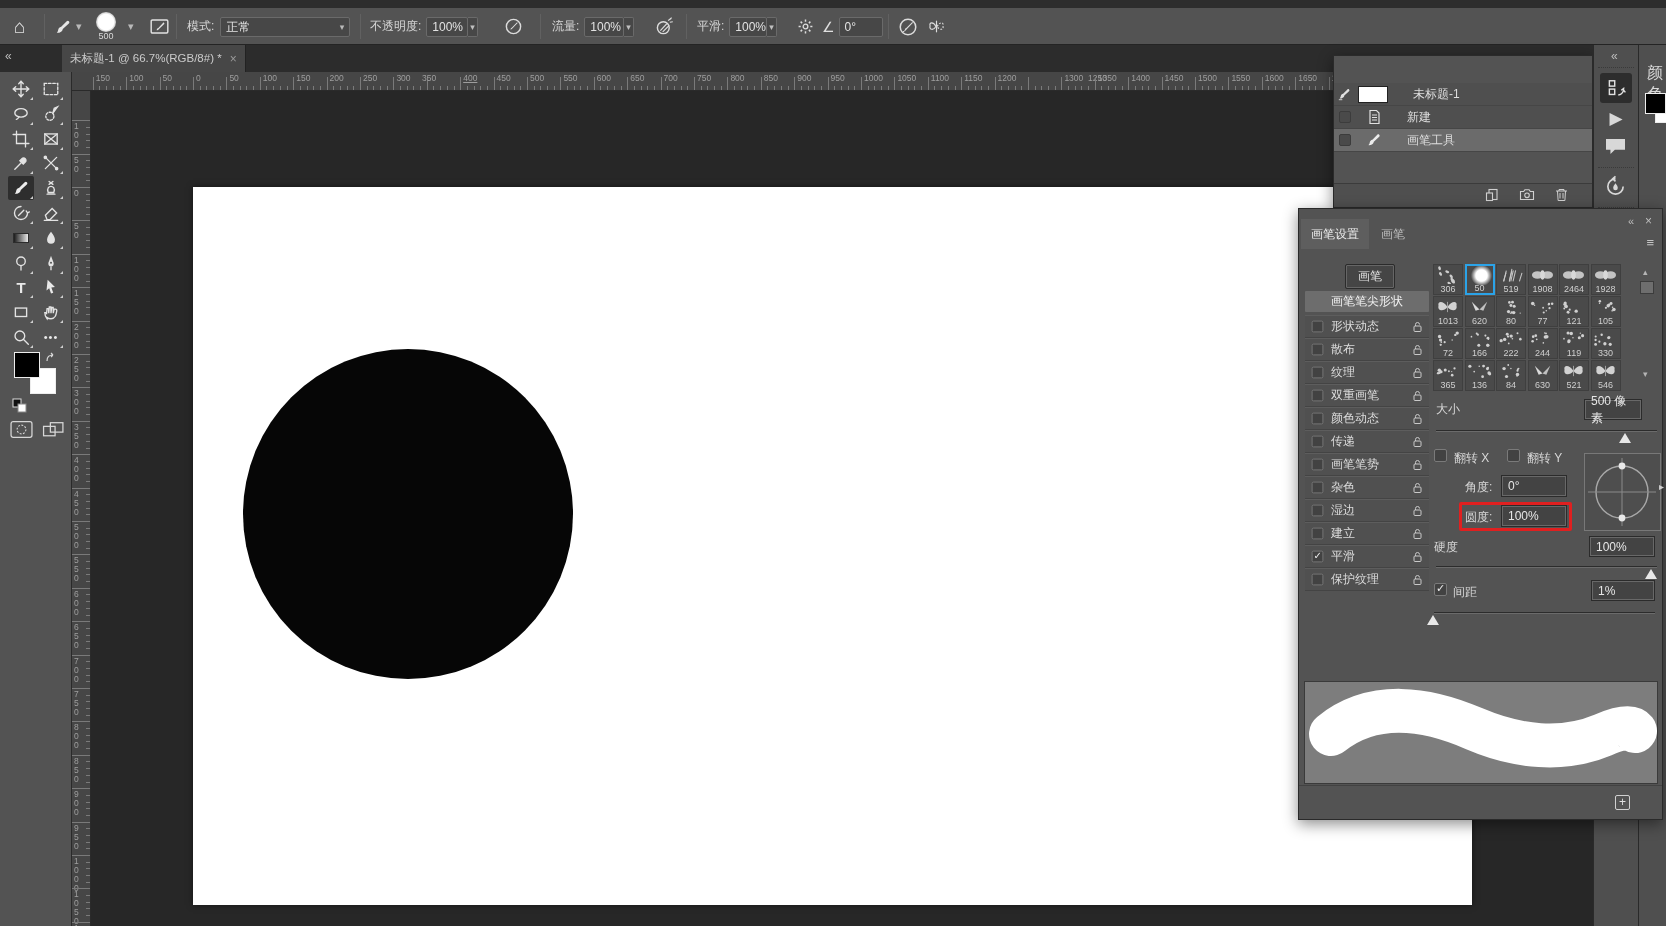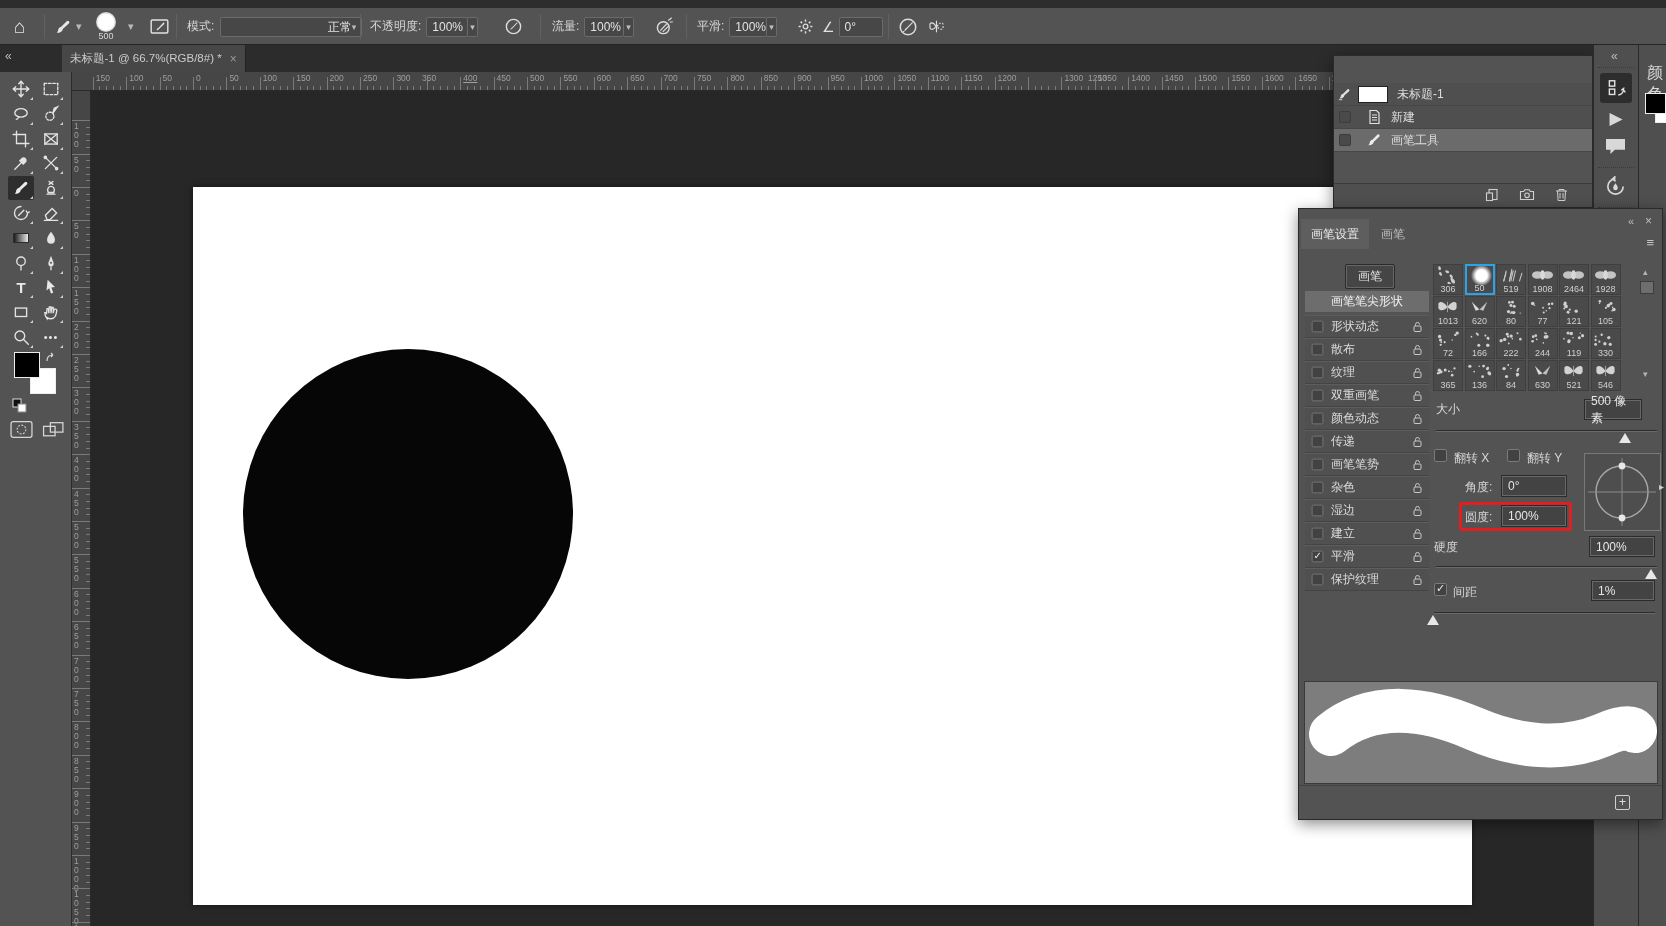--- a/index.html
+++ b/index.html
@@ -45,21 +45,21 @@
   
   .histpanel{left:1333px;top:55px;width:260px;height:153px;}
   .hp-head{position:absolute;left:0;top:0;right:0;height:26px;background:#393939;border-bottom:1px solid #2e2e2e;}
   .hp-tab{position:absolute;top:1px;height:25px;display:flex;align-items:center;padding:0 8px;font-size:12px;color:#bdbdbd;}
   .hp-tab.active{background:#5c5c5c;color:#e8e8e8;}
   .hp-menu{position:absolute;right:6px;top:5px;color:#b5b5b5;font-size:12px;letter-spacing:2px;}
   .hp-row{position:absolute;left:0;right:0;height:23px;display:flex;align-items:center;border-bottom:1px solid #464646;background:#4f4f4f;}
   .hp-row.sel{background:#6b6b6b;}
   .hp-well{width:12px;height:12px;border:1px solid #3c3c3c;border-radius:2px;margin-left:5px;flex:none;background:#4a4a4a;}
   .hp-thumb{width:30px;height:17px;background:#fff;border:1px solid #222;margin-left:6px;flex:none;}
-  .hp-lab{margin-left:9px;color:#dedede;font-size:12px;white-space:nowrap;}
+  .hp-lab{margin-left:25px;color:#dedede;font-size:12px;white-space:nowrap;}
   .hp-foot{position:absolute;left:0;right:0;bottom:0;height:24px;background:#4f4f4f;border-top:1px solid #3b3b3b;}
   .hp-fico{position:absolute;top:4px;color:#d0d0d0;}
   
   .rightstrip{position:absolute;left:1593px;top:45px;width:45px;height:881px;background:#4f4f4f;border-left:1px solid #2a2a2a;}
   .rs-ico{position:absolute;color:#d8d8d8;display:flex;align-items:center;justify-content:center;}
   .rs-box{background:#2d2d2d;border-radius:3px;}
   .rs-div{position:absolute;left:4px;right:4px;border-top:1px dotted #3a3a3a;}
   .colorcol{position:absolute;left:1638px;top:45px;width:28px;height:881px;background:#4f4f4f;border-left:1px solid #2a2a2a;overflow:hidden;}
   
   .brushpanel{left:1298px;top:208px;width:365px;height:612px;background:#535353;}
@@ -115,21 +115,21 @@
       </div>
     <div class="ob-item" style="left:150px;">
       <svg width="19" height="17" viewBox="0 0 16 14">
           <rect x="1" y="1.5" width="14" height="11" rx="1" fill="none" stroke="#e2e2e2" stroke-width="1.2"></rect>
           <path d="M11.5 3.5 7 8.2c-.8.2-1.3.9-1.4 1.9.8 0 1.6-.3 2-1.1l4.6-4.4z" fill="#e2e2e2"></path>
         </svg>
     </div>
     <div class="ob-sep" style="left:176px;"></div>
     <div class="ob-item" style="left:187px;gap:6px;">
       <span class="ob-lbl">模式:</span>
-      <span class="ob-field" style="width:142px;display:flex;justify-content:flex-end;">
+      <span class="ob-field" style="width:130px;display:flex;justify-content:space-between;">
           <span>正常</span>
           <span class="chev" style="font-size:9px;">▾</span>
         </span>
     </div>
     <div class="ob-sep" style="left:360px;"></div>
     <div class="ob-item" style="left:370px;gap:5px;">
       <span class="ob-lbl">不透明度:</span>
       <span style="display:flex;">
           <span class="ob-field" style="width:42px;">100%</span>
           <span class="ob-dd">▾</span>

